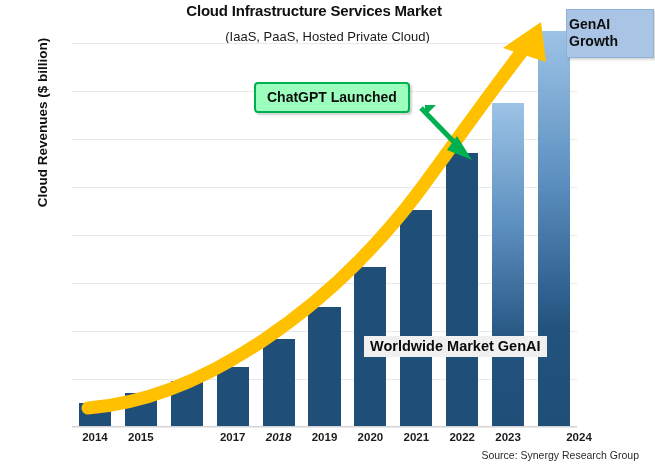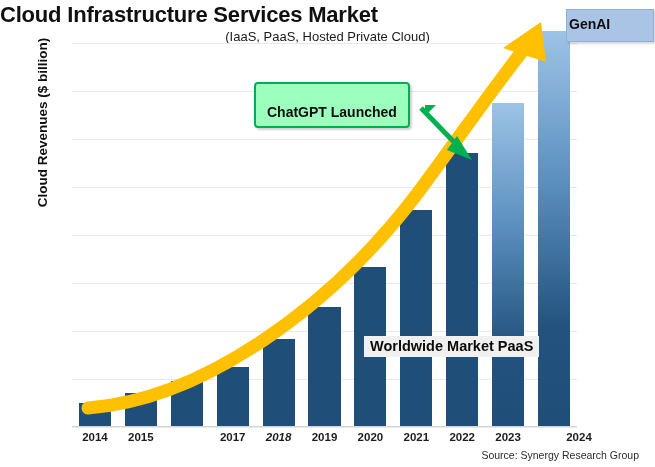--- a/index.html
+++ b/index.html
@@ -9,21 +9,22 @@
     font-family:"Liberation Sans", sans-serif;
     color:#111111;
     overflow:hidden;
     position:relative;
   }
   #chart-root{position:absolute;left:0;top:0;width:655px;height:467px;}
 
   
   #chart-title{
     position:absolute;left:0;top:2px;width:628px;
-    font-size:22px;font-weight:bold;letter-spacing:-0.2px;
+    text-align:center;
+    font-size:15px;font-weight:bold;letter-spacing:-0.2px;
     color:#101010;
   }
   #chart-subtitle{
     position:absolute;left:0;top:29px;width:655px;
     text-align:center;
     font-size:13px;font-weight:normal;
     color:#1a1a1a;
   }
 
   
@@ -68,21 +69,21 @@
   .bar.grad{
     background:linear-gradient(to bottom,#9dc3e6 0%,#5b8fbf 38%,#23527e 75%,#1f4e79 100%);
   }
 
   
   #trend-arrow{position:absolute;left:0;top:0;width:655px;height:467px;pointer-events:none;}
 
   
   #chatgpt-callout{
     position:absolute;left:254px;top:82px;
-    padding:20px 11px 6px 11px;
+    padding:5px 11px 6px 11px;
     background:#9cffbe;
     border:2px solid #00b050;
     border-radius:4px;
     font-size:14px;font-weight:bold;color:#0d0d0d;
     white-space:nowrap;
     box-shadow:2px 2px 2px rgba(0,0,0,0.18);
   }
   #chatgpt-tail{
     position:absolute;left:425px;top:105px;
     width:0;height:0;
@@ -174,20 +175,21 @@
     <polygon points="472,160 447,150 457,136" fill="#00b050"></polygon>
   </svg>
 
   <div id="chatgpt-callout">
     <span>ChatGPT Launched</span>
   </div>
   <div id="chatgpt-tail"></div>
 
   <div id="genai-callout">
     <div>GenAI</div>
+    <div>Growth</div>
   </div>
 
   <div id="worldwide-label">
-    <span>Worldwide Market PaaS</span>
+    <span>Worldwide Market GenAI</span>
   </div>
 
   <div id="source-note">Source: Synergy Research Group</div>
 </div>
 
 </body></html>

